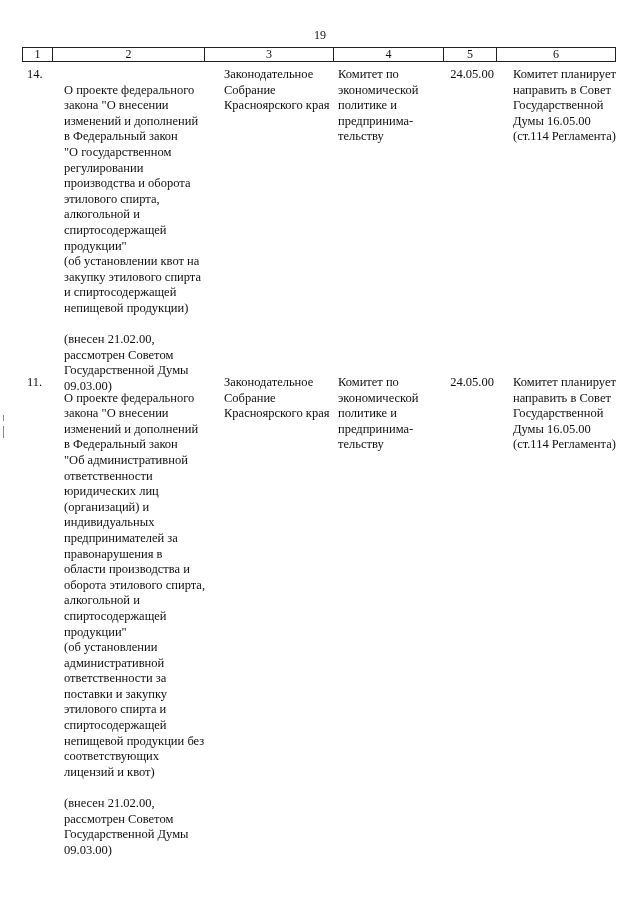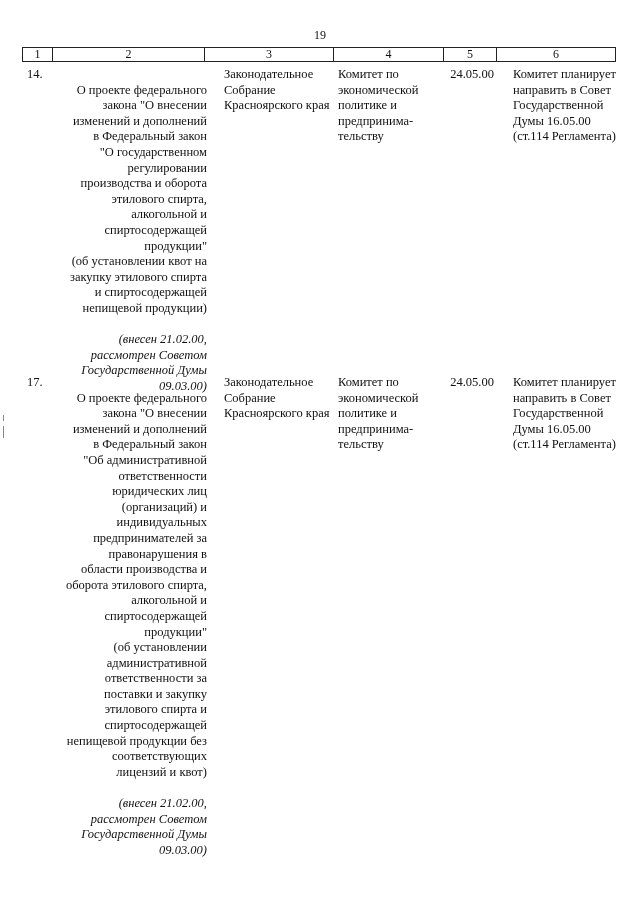--- a/index.html
+++ b/index.html
@@ -17,26 +17,26 @@
     border: 1px solid #222; display: flex; width: 592px;
   }
   .header-row .hc {
     border-right: 1px solid #222; text-align: center; font-size: 12px;
     line-height: 13px; box-sizing: border-box;
   }
   .header-row .hc:last-child { border-right: none; }
   .row { position: absolute; left: 22px; width: 592px; }
   .cell { position: absolute; top: 0; white-space: pre-line; }
   .c-num { left: 5px; width: 30px; }
-  .c-title { left: 35px; width: 150px; text-align: right; }
+  .c-title { left: 42px; width: 150px; }
   .c-author { left: 202px; width: 125px; }
   .c-committee { left: 316px; width: 110px; }
   .c-date { left: 425px; width: 50px; text-align: center; }
   .c-note { left: 491px; width: 125px; }
-  .italic { font-style: italic; }
+  .italic { }
   .margin-mark {
     position: absolute; left: 3px; width: 1px; background: #888;
   }
 </style>
 </head>
 <body>
 
 <div class="page-number">19</div>
 
 <div class="header-row">
@@ -81,21 +81,21 @@
 тельству</div>
   <div class="cell c-date">24.05.00</div>
   <div class="cell c-note">Комитет планирует
 направить в Совет
 Государственной
 Думы 16.05.00
 (ст.114 Регламента)</div>
 </div>
 
 <div class="row" style="top:375px">
-  <div class="cell c-num">17.</div>
+  <div class="cell c-num">11.</div>
   <div class="cell c-title">
     <div>О проекте федерального
 закона "О внесении
 изменений и дополнений
 в Федеральный закон
 "Об административной
 ответственности
 юридических лиц
 (организаций) и
 индивидуальных

